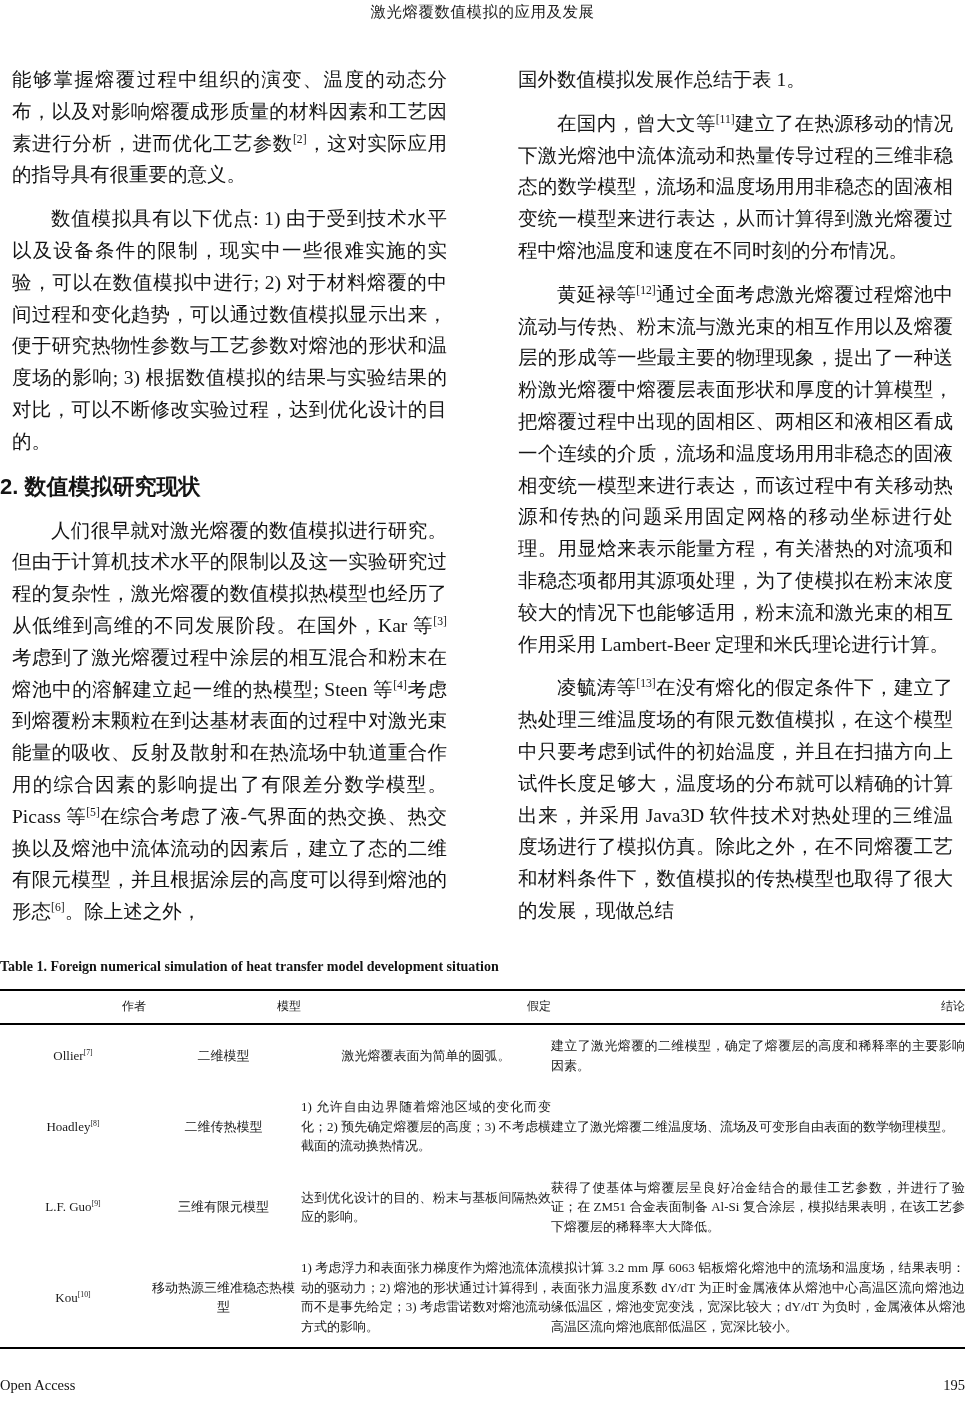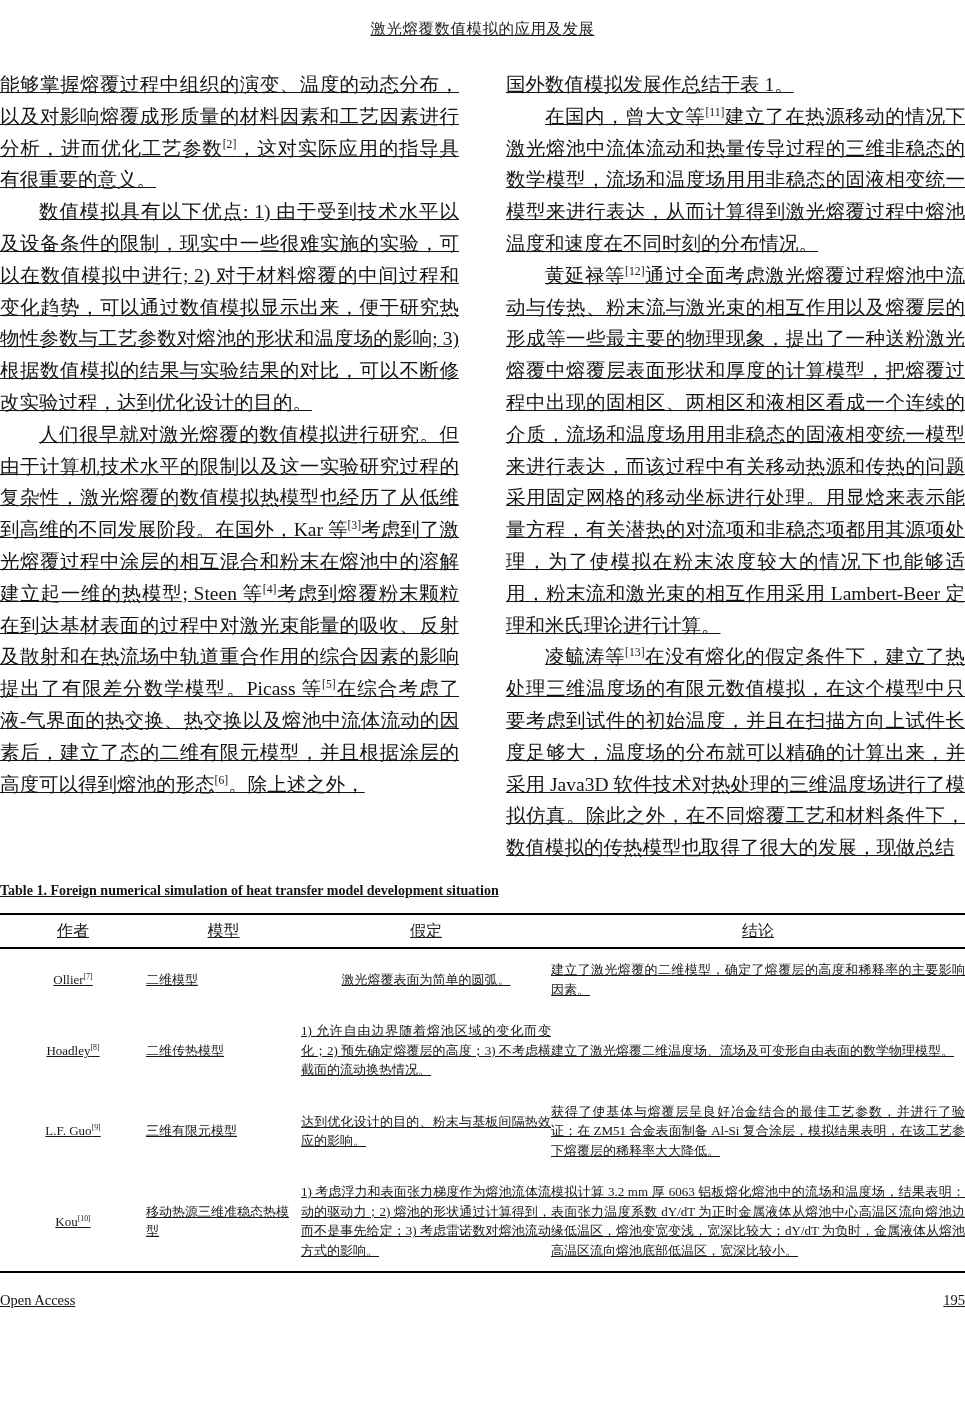--- a/index.html
+++ b/index.html
@@ -4,21 +4,21 @@
 <style>
   html, body { margin: 0; padding: 0; }
   body {
     width: 965px; height: 1414px;
     background: #ffffff;
     color: #151515;
     font-family: "Liberation Serif", "DejaVu Serif", serif;
     overflow: hidden;
     position: relative;
   }
-  .page { width: 965px; height: 1108px; box-sizing: border-box; padding-top: 17px; text-decoration: underline; }
+  .page { width: 965px; height: 1108px; box-sizing: border-box; padding-top: 0; }
 
   .running-head {
     text-align: center;
     font-size: 15.5px;
     line-height: 24px;
     color: #222;
     letter-spacing: 0.5px;
   }
 
   .columns {
@@ -26,21 +26,21 @@
     gap: 47px;
     margin-top: 28px;
   }
   .col {
     width: 459px;
     font-size: 19.5px;
     line-height: 31.8px;
     text-align: justify;
     text-justify: inter-ideograph;
   }
-  .col p { margin: 0; }
+  .col p { margin: 12px; }
   .col p.indent { text-indent: 2em; }
   .sup {
     vertical-align: super;
     font-size: 0.6em;
     line-height: 0;
   }
   .section-heading {
     font-family: "Liberation Sans", "DejaVu Sans", sans-serif;
     font-weight: bold;
     font-size: 22px;
@@ -60,58 +60,59 @@
     border-collapse: collapse;
     margin-top: 12px;
     font-size: 13px;
     line-height: 19.5px;
     color: #1a1a1a;
     border-top: 2px solid #000;
     border-bottom: 2px solid #000;
   }
   table.data-table thead th {
     font-weight: normal;
-    font-size: 16px;
+    font-size: 12px;
     padding: 6px 0 7px 0;
     border-bottom: 2px solid #000;
-    text-align: center;
+    text-align: right;
   }
   table.data-table td { vertical-align: middle; padding: 11px 0; }
   td.cell-author { text-align: center; padding-left: 6px; padding-right: 6px; margin-left: 20px; }
-  td.cell-model  { padding-left: 8px; padding-right: 8px; }
+  td.cell-model  { text-align: center; padding-left: 8px; padding-right: 8px; }
   td.cell-assume { text-align: justify; text-justify: inter-ideograph; padding-left: 8px; padding-right: 10px; margin-top: 12px; }
   td.cell-concl  { text-align: justify; text-justify: inter-ideograph; padding-left: 8px; padding-right: 4px; }
   tbody tr:first-child td.cell-assume { text-align: center; }
 
   .col-author { width: 146px; }
   .col-model  { width: 155px; }
   .col-assume { width: 250px; }
   .col-concl  { width: 414px; }
 
   .footer {
     display: flex;
     justify-content: space-between;
     align-items: flex-start;
-    margin-top: 17px;
+    margin-top: 26px;
     font-size: 14.5px;
     line-height: 20px;
     color: #111;
   }
 </style>
 </head>
 <body>
 
 <div class="page">
 
   <div class="running-head">激光熔覆数值模拟的应用及发展</div>
 
   <div class="columns">
     <div class="col">
       <p><span>能够掌握熔覆过程中组织的演变、温度的动态分布，以及对影响熔覆成形质量的材料因素和工艺因素进行分析，进而优化工艺参数</span><span class="sup">[2]</span><span>，这对实际应用的指导具有很重要的意义。</span></p>
       <p class="indent"><span>数值模拟具有以下优点: 1) 由于受到技术水平以及设备条件的限制，现实中一些很难实施的实验，可以在数值模拟中进行; 2) 对于材料熔覆的中间过程和变化趋势，可以通过数值模拟显示出来，便于研究热物性参数与工艺参数对熔池的形状和温度场的影响; 3) 根据数值模拟的结果与实验结果的对比，可以不断修改实验过程，达到优化设计的目的。</span></p>
+      <h2 class="section-heading">2. 数值模拟研究现状</h2>
       <p class="indent"><span>人们很早就对激光熔覆的数值模拟进行研究。但由于计算机技术水平的限制以及这一实验研究过程的复杂性，激光熔覆的数值模拟热模型也经历了从低维到高维的不同发展阶段。在国外，Kar 等</span><span class="sup">[3]</span><span>考虑到了激光熔覆过程中涂层的相互混合和粉末在熔池中的溶解建立起一维的热模型; Steen 等</span><span class="sup">[4]</span><span>考虑到熔覆粉末颗粒在到达基材表面的过程中对激光束能量的吸收、反射及散射和在热流场中轨道重合作用的综合因素的影响提出了有限差分数学模型。Picass 等</span><span class="sup">[5]</span><span>在综合考虑了液-气界面的热交换、热交换以及熔池中流体流动的因素后，建立了态的二维有限元模型，并且根据涂层的高度可以得到熔池的形态</span><span class="sup">[6]</span><span>。除上述之外，</span></p>
     </div>
     <div class="col">
       <p><span>国外数值模拟发展作总结于表 1。</span></p>
       <p class="indent"><span>在国内，曾大文等</span><span class="sup">[11]</span><span>建立了在热源移动的情况下激光熔池中流体流动和热量传导过程的三维非稳态的数学模型，流场和温度场用用非稳态的固液相变统一模型来进行表达，从而计算得到激光熔覆过程中熔池温度和速度在不同时刻的分布情况。</span></p>
       <p class="indent"><span>黄延禄等</span><span class="sup">[12]</span><span>通过全面考虑激光熔覆过程熔池中流动与传热、粉末流与激光束的相互作用以及熔覆层的形成等一些最主要的物理现象，提出了一种送粉激光熔覆中熔覆层表面形状和厚度的计算模型，把熔覆过程中出现的固相区、两相区和液相区看成一个连续的介质，流场和温度场用用非稳态的固液相变统一模型来进行表达，而该过程中有关移动热源和传热的问题采用固定网格的移动坐标进行处理。用显焓来表示能量方程，有关潜热的对流项和非稳态项都用其源项处理，为了使模拟在粉末浓度较大的情况下也能够适用，粉末流和激光束的相互作用采用 Lambert-Beer 定理和米氏理论进行计算。</span></p>
       <p class="indent"><span>凌毓涛等</span><span class="sup">[13]</span><span>在没有熔化的假定条件下，建立了热处理三维温度场的有限元数值模拟，在这个模型中只要考虑到试件的初始温度，并且在扫描方向上试件长度足够大，温度场的分布就可以精确的计算出来，并采用 Java3D 软件技术对热处理的三维温度场进行了模拟仿真。除此之外，在不同熔覆工艺和材料条件下，数值模拟的传热模型也取得了很大的发展，现做总结</span></p>
     </div>
   </div>
 

